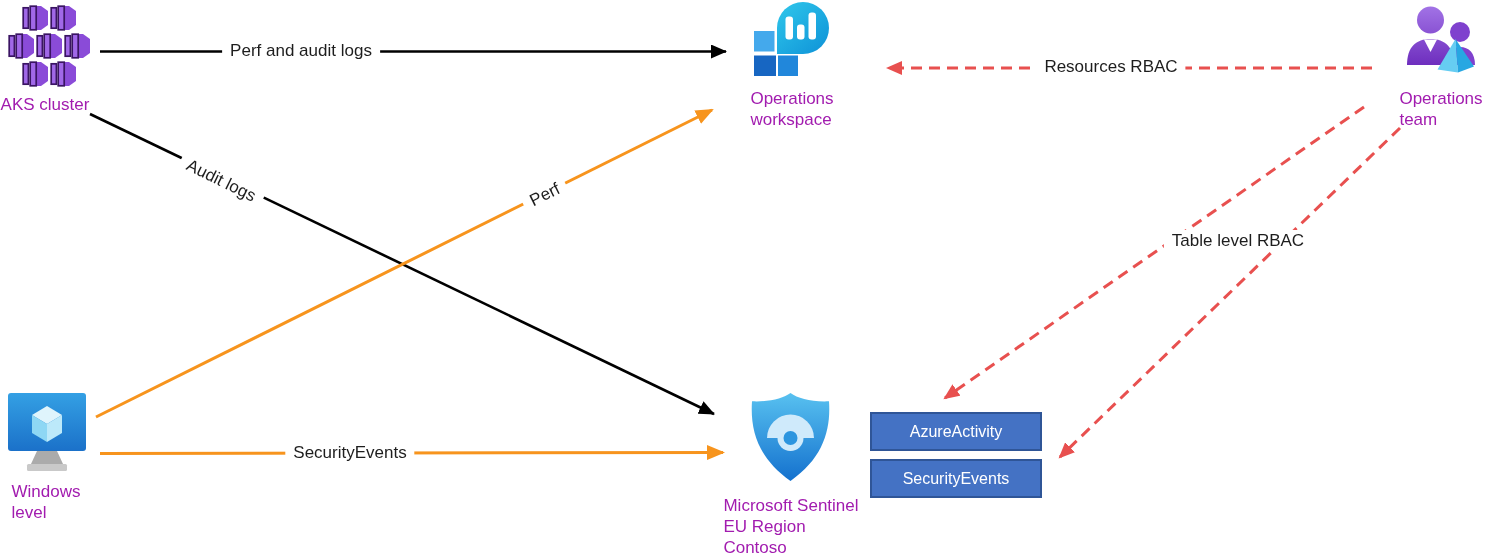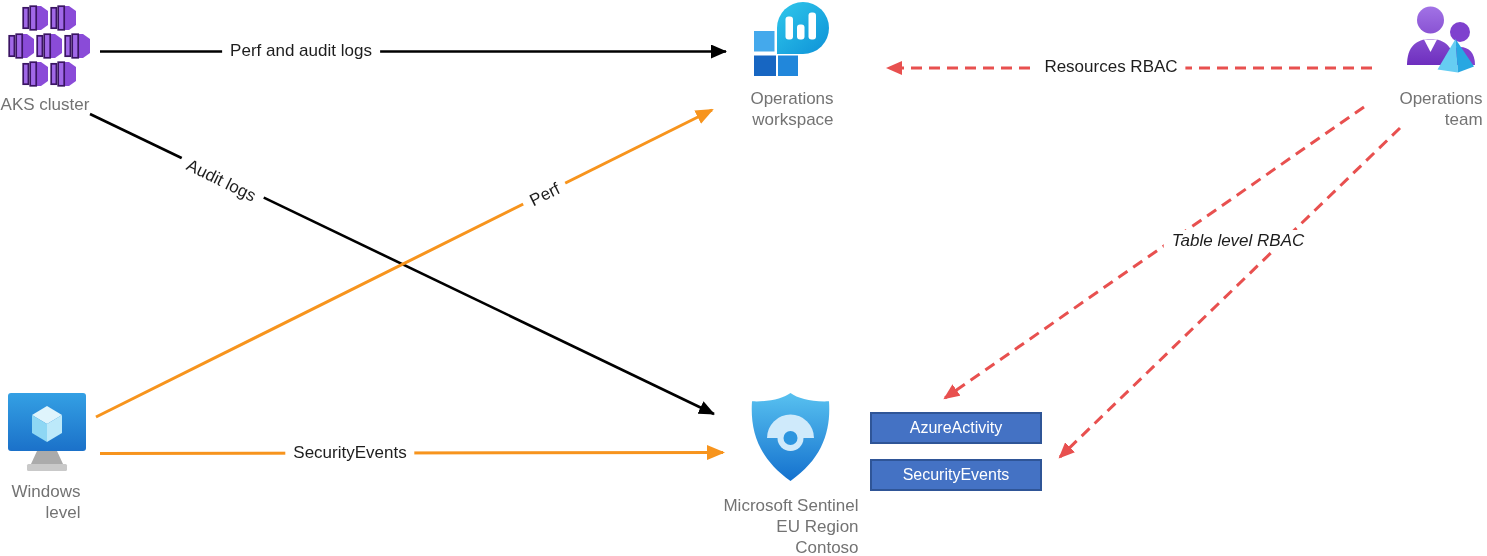--- a/index.html
+++ b/index.html
@@ -9,25 +9,25 @@
   }
   svg.edges { position:absolute; left:0; top:0; }
   .icon { position:absolute; }
   .edge-lbl {
     position:absolute; transform:translate(-50%,-50%);
     font-size:17px; color:#1d1d1d; background:#ffffff;
     padding:1px 8px; white-space:nowrap; line-height:20px;
   }
   .node-lbl {
     position:absolute; transform:translateX(-50%);
-    font-size:17px; color:#737373; text-align:right;
+    font-size:17px; color:#a21caf; text-align:left;
     white-space:pre-line; line-height:21px;
   }
   .table-box {
-    position:absolute; width:172px; height:32px; box-sizing:border-box;
+    position:absolute; width:172px; height:39px; box-sizing:border-box;
     background:#4472C4; border:2px solid #2F5597;
     display:flex; align-items:center; justify-content:center;
     color:#ffffff; font-size:16px;
   }
 </style>
 </head>
 <body>
 
 <div class="canvas">
 
@@ -140,21 +140,21 @@
 level</div>
   <div class="node-lbl" style="left:791px; top:495px;">Microsoft Sentinel
 EU Region
 Contoso</div>
 
   <div class="edge-lbl" style="left:301px; top:51px;text-align:center;">Perf and audit logs</div>
   <div class="edge-lbl" style="left:221px; top:181px; transform:translate(-50%,-50%) rotate(26.2deg);">Audit logs</div>
   <div class="edge-lbl" style="left:545px; top:195px; transform:translate(-50%,-50%) rotate(-26.5deg);">Perf</div>
   <div class="edge-lbl" style="left:350px; top:453px;">SecurityEvents</div>
   <div class="edge-lbl" style="left:1099px; top:67px;margin-left:12px;">Resources RBAC</div>
-  <div class="edge-lbl" style="left:1238px; top:241px;font-style:italic;">Table level RBAC</div>
+  <div class="edge-lbl" style="left:1238px; top:241px;">Table level RBAC</div>
 
   <div class="table-box" style="left:870px; top:412px;">
     <span>AzureActivity</span>
   </div>
   <div class="table-box" style="left:870px; top:459px;">
     <span>SecurityEvents</span>
   </div>
 
 </div>
 

